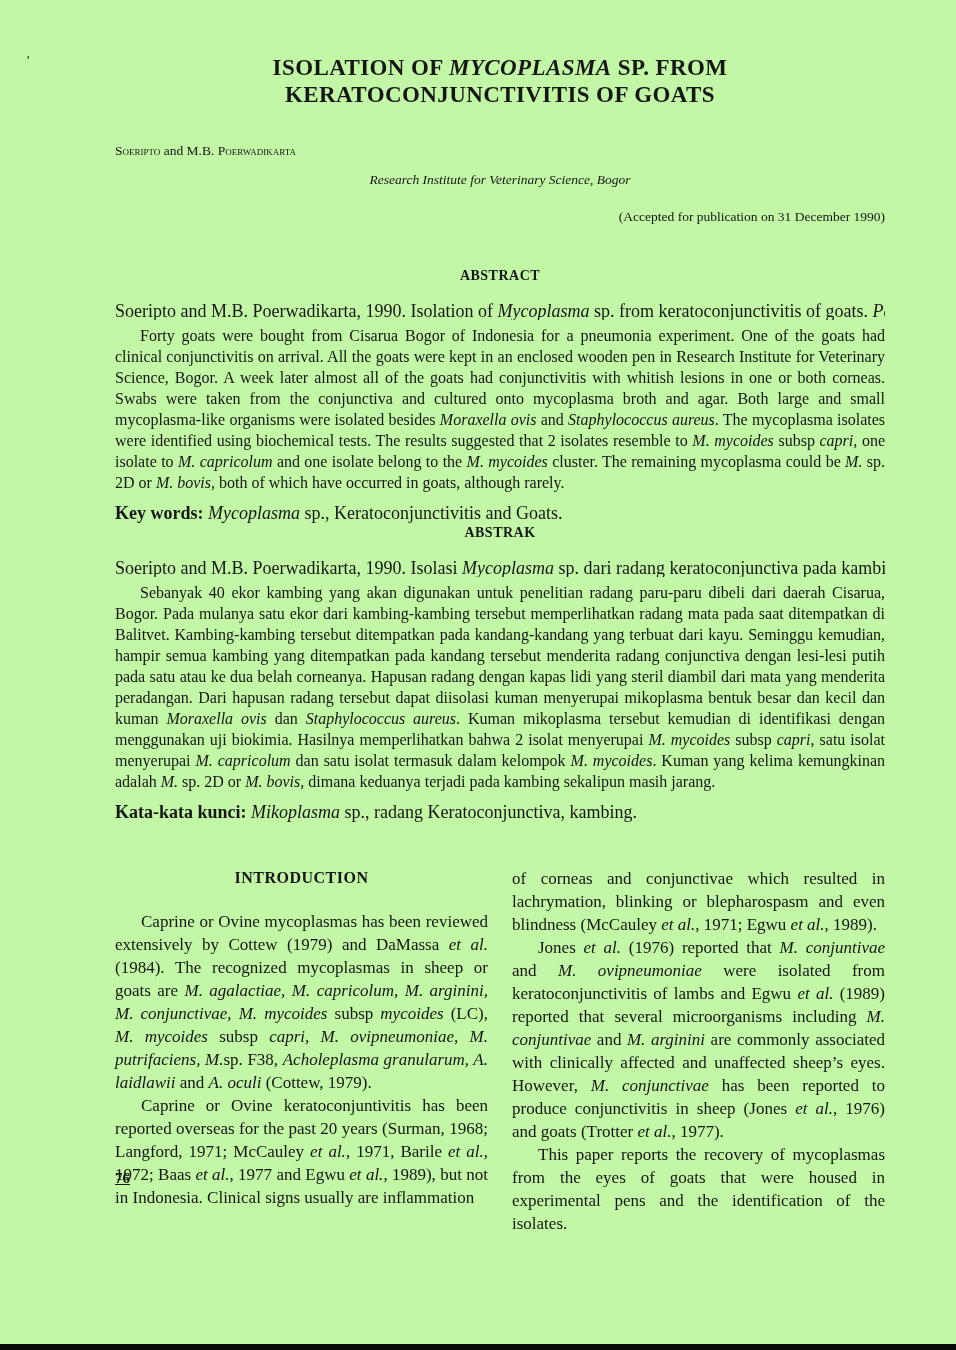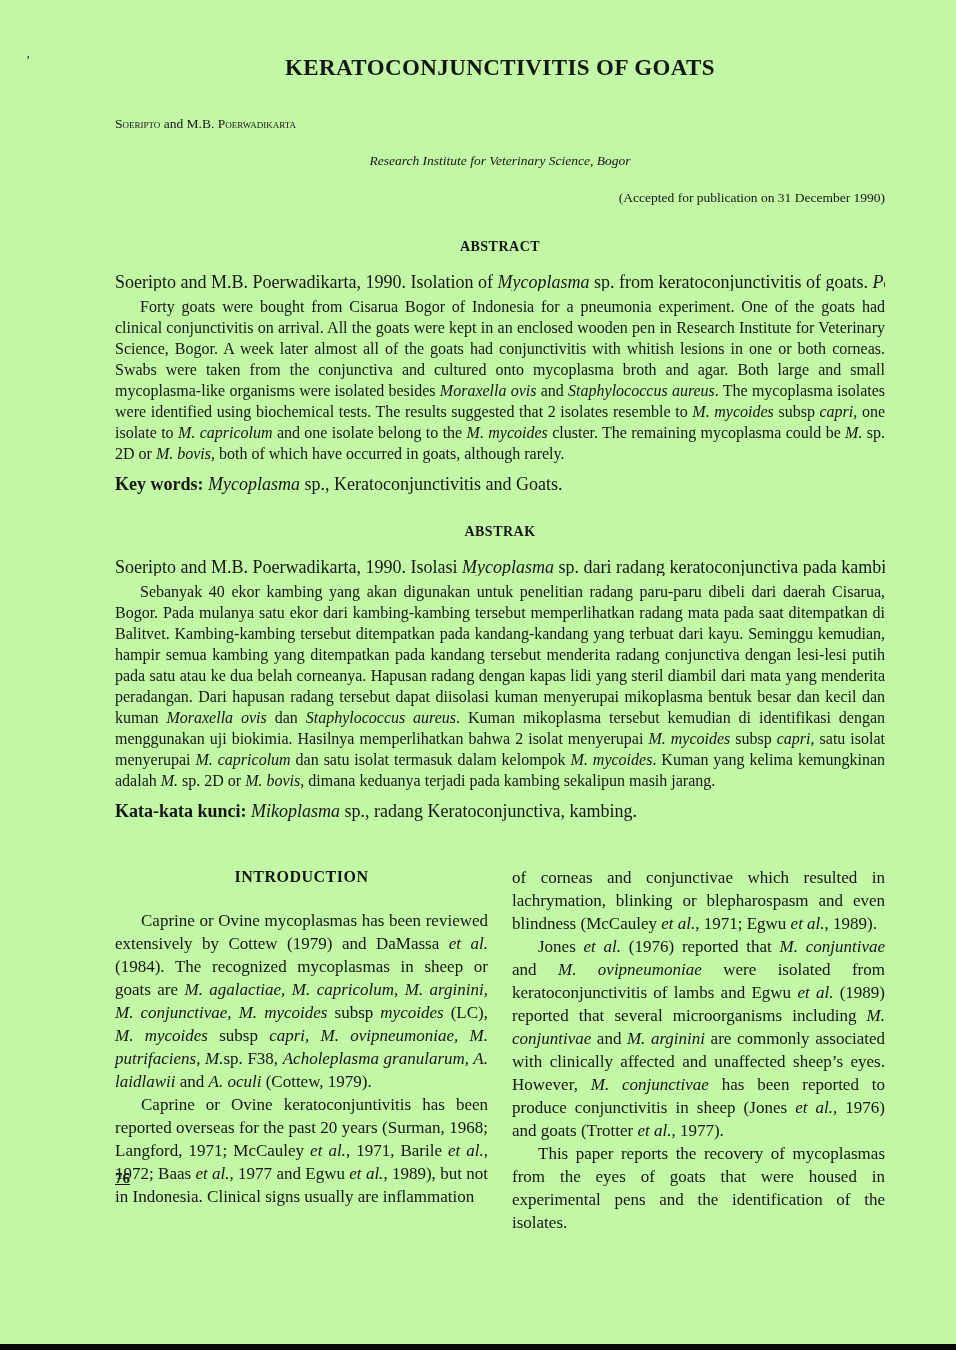--- a/index.html
+++ b/index.html
@@ -12,36 +12,36 @@
   }
   .content{position:absolute;left:115px;top:0;width:770px;}
   .i{font-style:italic;}
   .b{font-weight:bold;}
   .sc{font-variant:small-caps;}
   .title{
     margin-top:54px;text-align:center;font-weight:bold;
     font-size:23px;line-height:27px;letter-spacing:0.4px;
   }
   .authors{margin-top:34px;font-size:13.5px;line-height:17px;}
-  .affiliation{margin-top:20px;text-align:center;font-size:13.5px;line-height:17px;font-style:italic;}
+  .affiliation{margin-top:12px;text-align:center;font-size:13.5px;line-height:17px;font-style:italic;}
   .accepted{margin-top:20px;text-align:right;font-size:13.5px;line-height:17px;}
   .section-heading{
-    margin-top:32px;text-align:center;font-weight:bold;
+    margin-top:42px;text-align:center;font-weight:bold;
     font-size:14px;line-height:18px;letter-spacing:0.5px;
   }
   .citation{
     margin-top:17px;font-size:18px;line-height:18px;
     white-space:nowrap;overflow:hidden;
   }
   .small-body{
     margin-top:5px;font-size:16px;line-height:21px;
     text-align:justify;text-indent:25px;
   }
   .keywords{margin-top:10px;font-size:18px;line-height:21px;}
-  .abstrak-block{margin-top:28px;}
+  .abstrak-block{}
   .abstrak-block .section-heading{margin-top:0;}
   .intro-area{
     margin-top:44px;display:flex;gap:24px;
   }
   .col{width:374px;}
   .intro-heading{
     text-align:center;font-weight:bold;font-size:16px;
     line-height:21px;letter-spacing:0.5px;margin-bottom:22px;
   }
   .body-para{
@@ -62,20 +62,21 @@
 </head>
 <body>
 
 <div class="page">
 
   <span class="stray-mark">’</span>
 
   <div class="content">
 
     <div class="title">
+      <div><span>ISOLATION OF </span><span class="i">MYCOPLASMA</span><span> SP. FROM</span></div>
       <div><span>KERATOCONJUNCTIVITIS OF GOATS</span></div>
     </div>
 
     <div class="authors"><span class="sc">Soeripto</span><span> and </span><span class="sc">M.B. Poerwadikarta</span></div>
     <div class="affiliation"><span>Research Institute for Veterinary Science, Bogor</span></div>
     <div class="accepted"><span>(Accepted for publication on 31 December 1990)</span></div>
 
     <div>
       <div class="section-heading">ABSTRACT</div>
       <div class="citation"><span>Soeripto and M.B. Poerwadikarta, 1990. Isolation of </span><span class="i">Mycoplasma</span><span> sp. from keratoconjunctivitis of goats. </span><span class="i">Penyakit Hewan</span><span> 22 (40): 76-79.</span></div>

